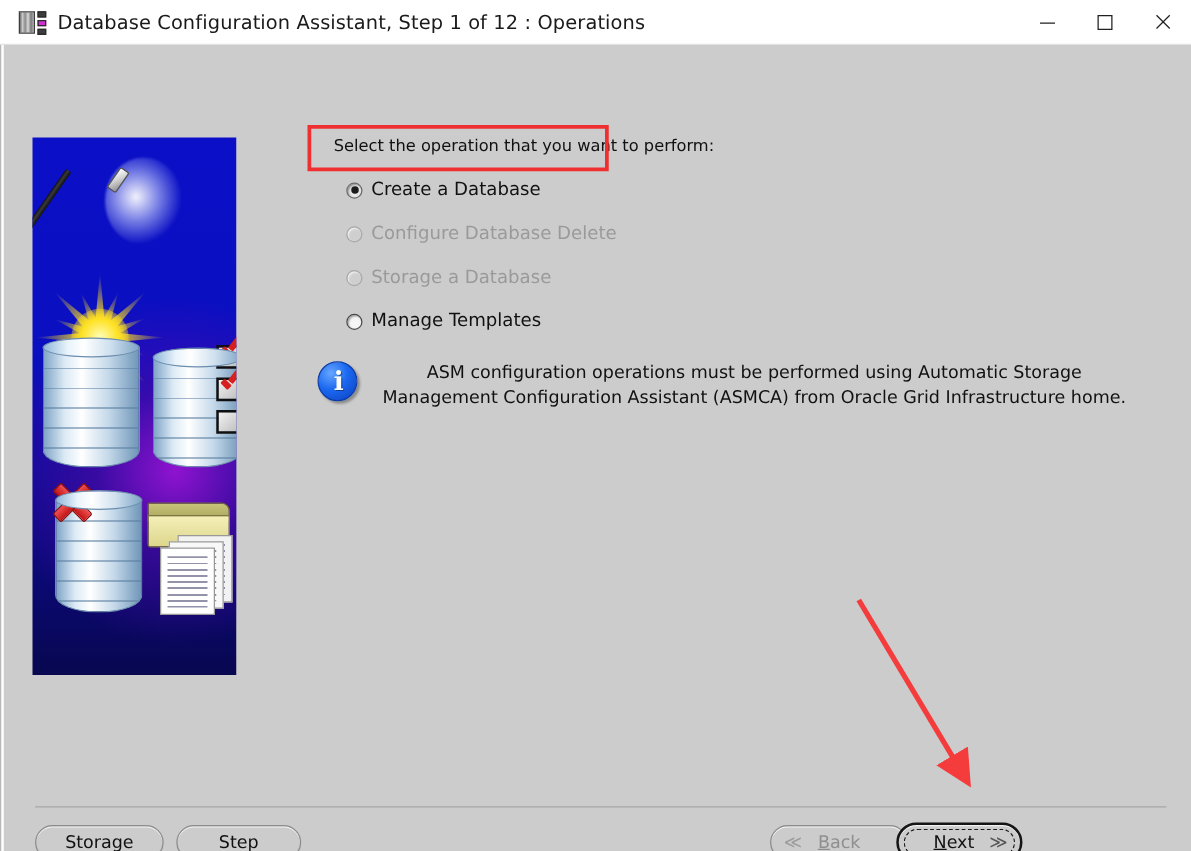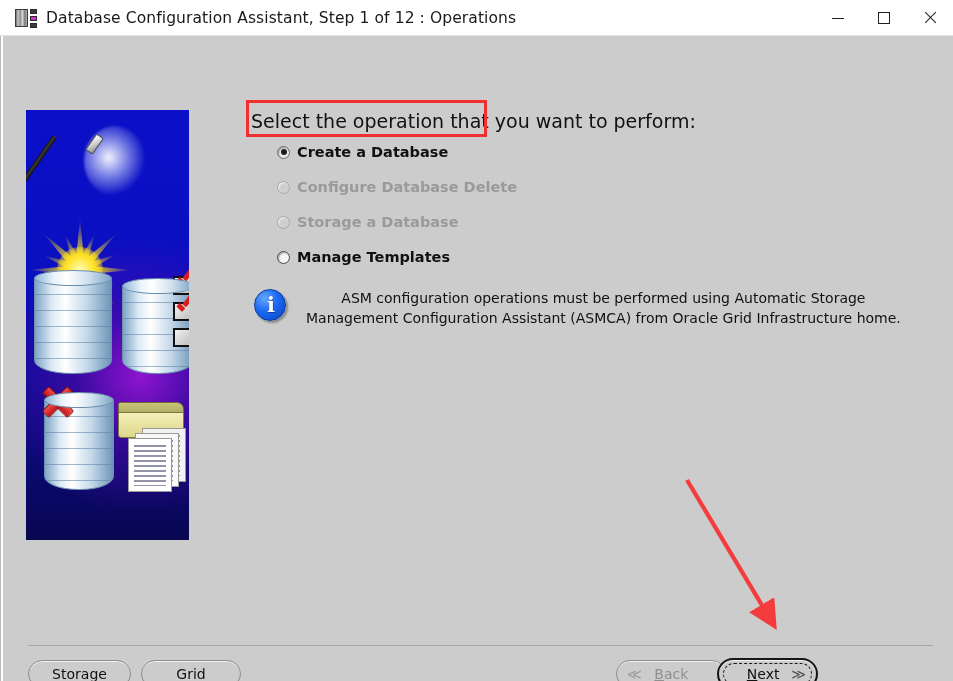--- a/index.html
+++ b/index.html
@@ -288,28 +288,28 @@
   .doc.d3 { left: 2px;  top: 10px; background:#ffffff; }
   .doc .lines {
     position: absolute; left: 5px; top: 6px; right: 5px; bottom: 5px;
     background: repeating-linear-gradient(180deg,#6e6e8c 0 1.5px, rgba(0,0,0,0) 1.5px 5px);
     opacity: .75;
   }
 
   
   #prompt {
     position: absolute;
-    left: 248px;
+    left: 264px;
     top: 74px;
-    font-size: 19px;
+    font-size: 13px;
     color: #111;
     white-space: nowrap;
   }
 
-  #radio-group { position: absolute; left: 274px; top: 108px; width: 400px; font-weight: bold; }
+  #radio-group { position: absolute; left: 274px; top: 108px; width: 400px; }
   .radio-row {
     display: flex;
     align-items: center;
     height: 16px;
     margin-bottom: 19px;
     white-space: nowrap;
   }
   .radio-row:last-child { margin-bottom: 0; }
   .radio {
     width: 13px; height: 13px;
@@ -595,21 +595,21 @@
       </div>
     </div>
 
     <div id="sep"></div>
 
     <div class="btn" id="btn-cancel">
       <span class="btn-label">Storage</span>
     </div>
 
     <div class="btn" id="btn-help">
-      <span class="btn-label">Grid</span>
+      <span class="btn-label">Step</span>
     </div>
 
     <div class="btn" id="btn-back">
       <span class="chev dis">≪</span>
       <span class="btn-label"><u>B</u>ack</span>
       <span style="width:14px"></span>
     </div>
 
     <div class="btn" id="btn-next">
       <span class="focusring"></span>

